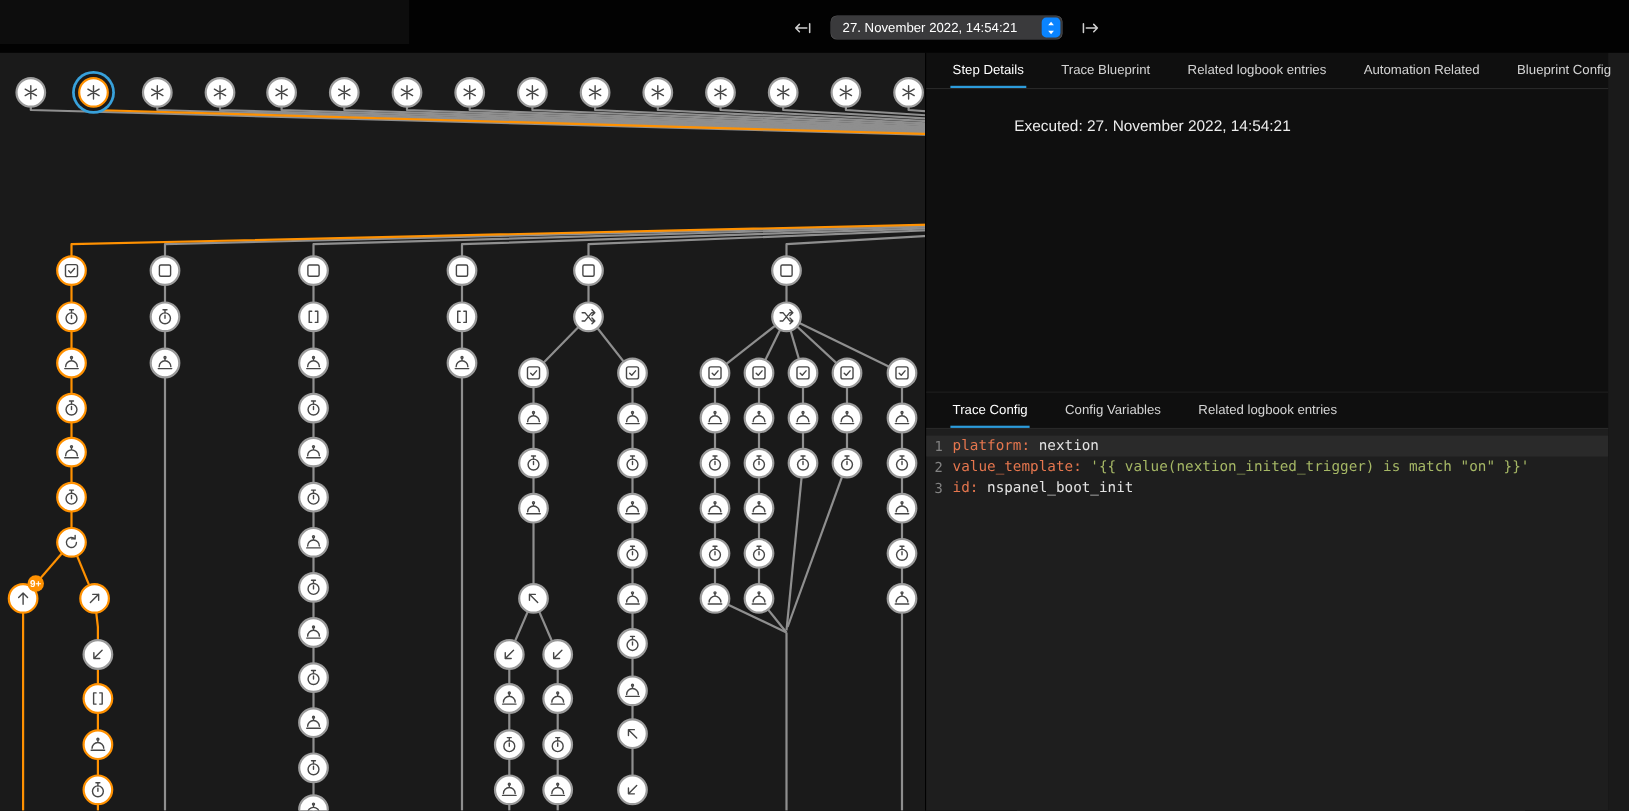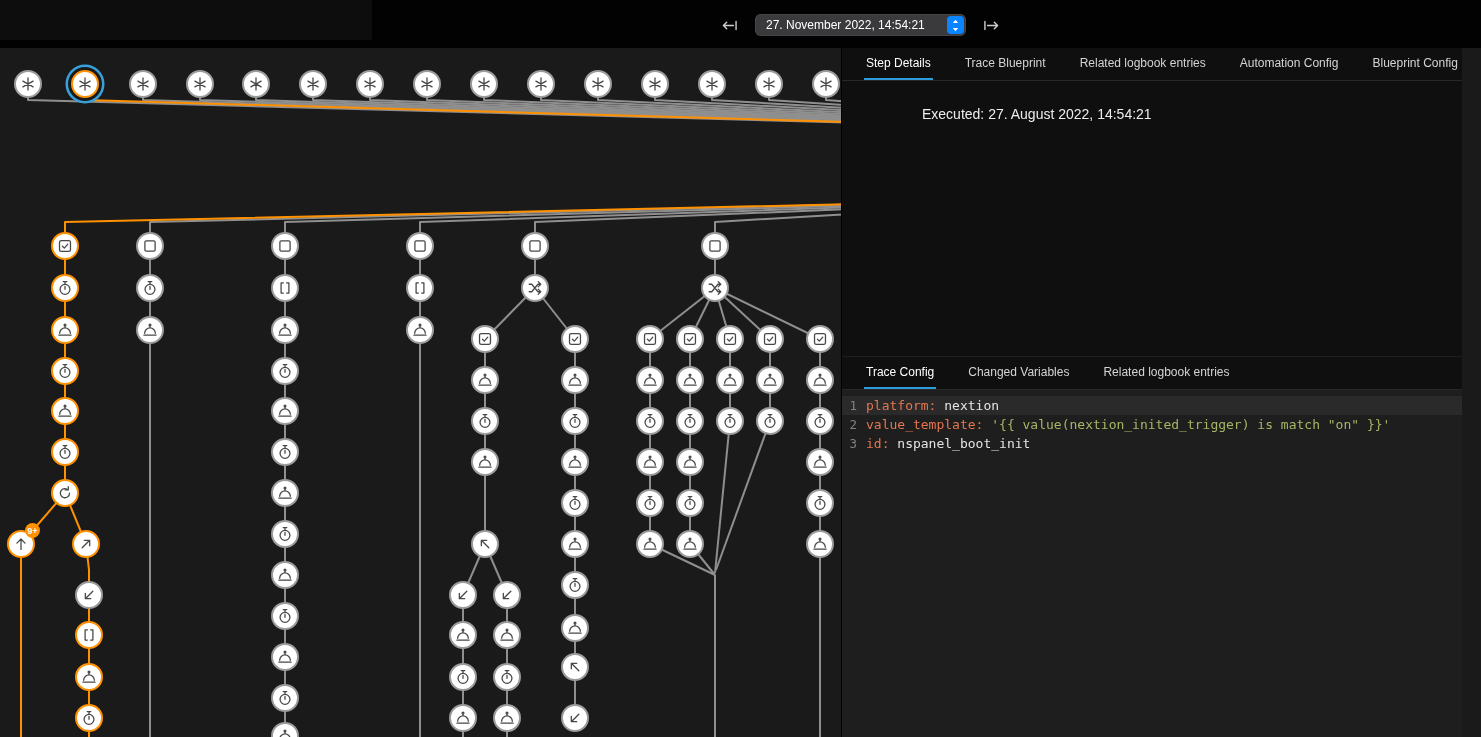--- a/index.html
+++ b/index.html
@@ -674,29 +674,29 @@
     </button>
   </div>
 </div>
 
 <div id="right">
   <div id="details">
     <div class="tabsbar" id="details-tabs">
         <div class="tab active">Step Details</div>
         <div class="tab">Trace Blueprint</div>
         <div class="tab">Related logbook entries</div>
-        <div class="tab">Automation Config</div>
+        <div class="tab">Automation Related</div>
         <div class="tab">Blueprint Config</div>
       </div>
-    <div id="executed-text">Executed: 27. August 2022, 14:54:21</div>
+    <div id="executed-text">Executed: 27. November 2022, 14:54:21</div>
   </div>
   <div id="config">
     <div class="tabsbar" id="config-tabs">
         <div class="tab active">Trace Config</div>
-        <div class="tab">Changed Variables</div>
+        <div class="tab">Config Variables</div>
         <div class="tab">Related logbook entries</div>
       </div>
     <div id="code">
         <div class="cl active">
           <span class="ln">1</span>
           <span class="ct t-key">platform:</span>
           <span class="ct t-plain"> nextion</span>
         </div>
         <div class="cl">
           <span class="ln">2</span>

